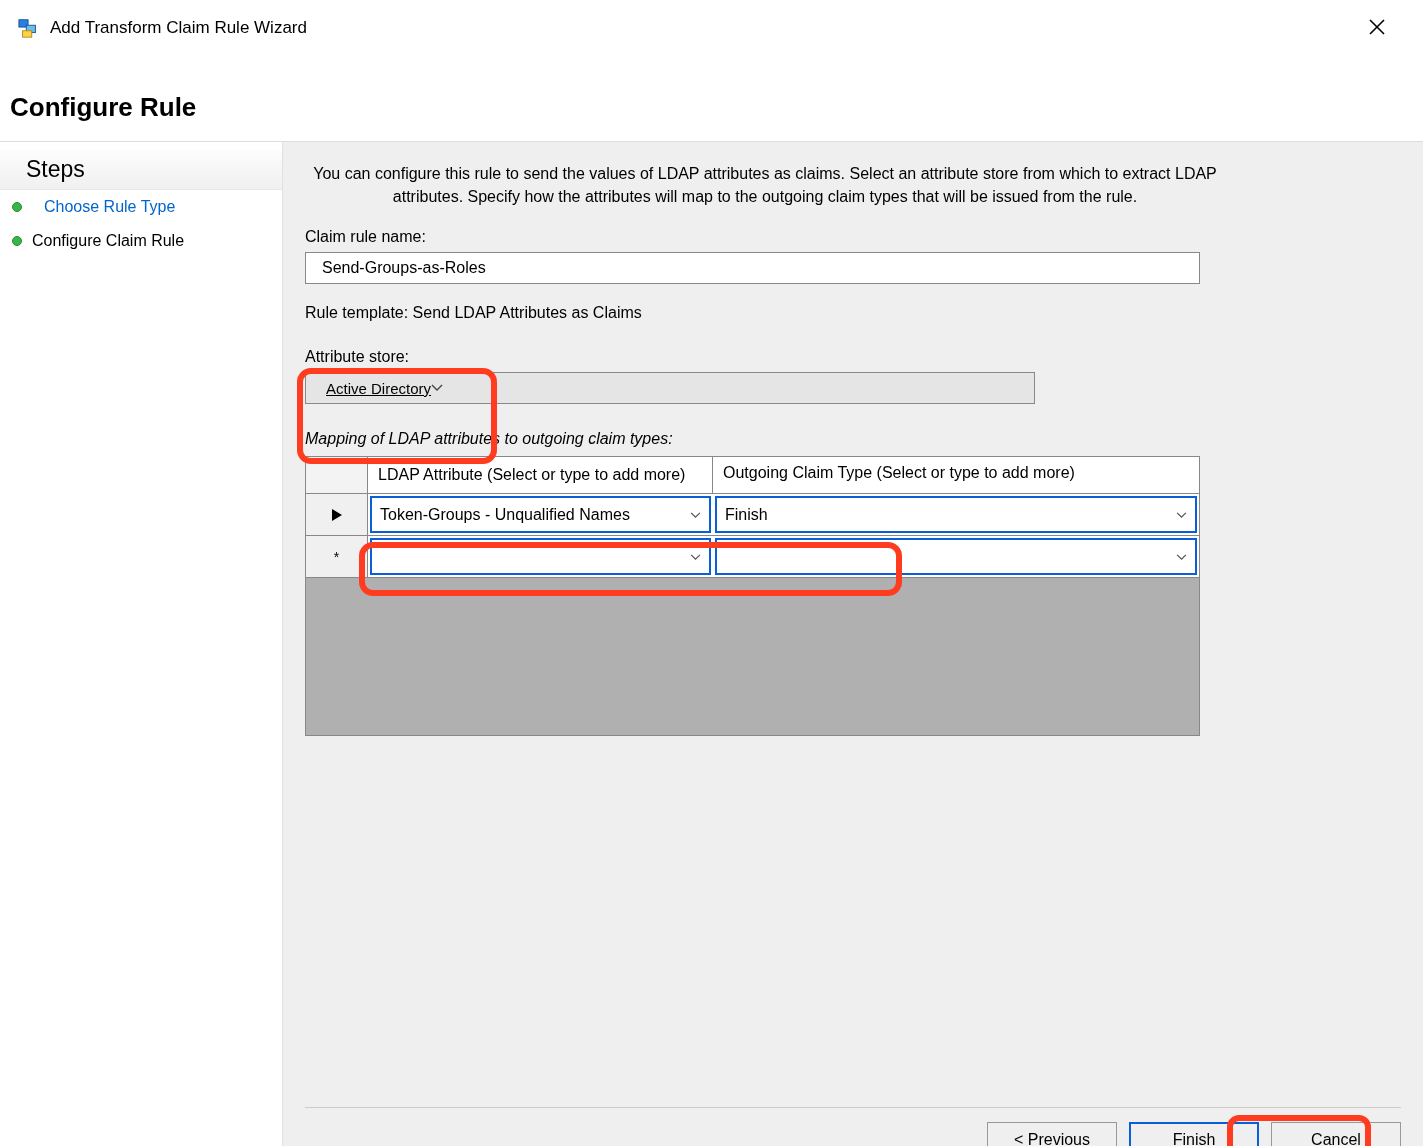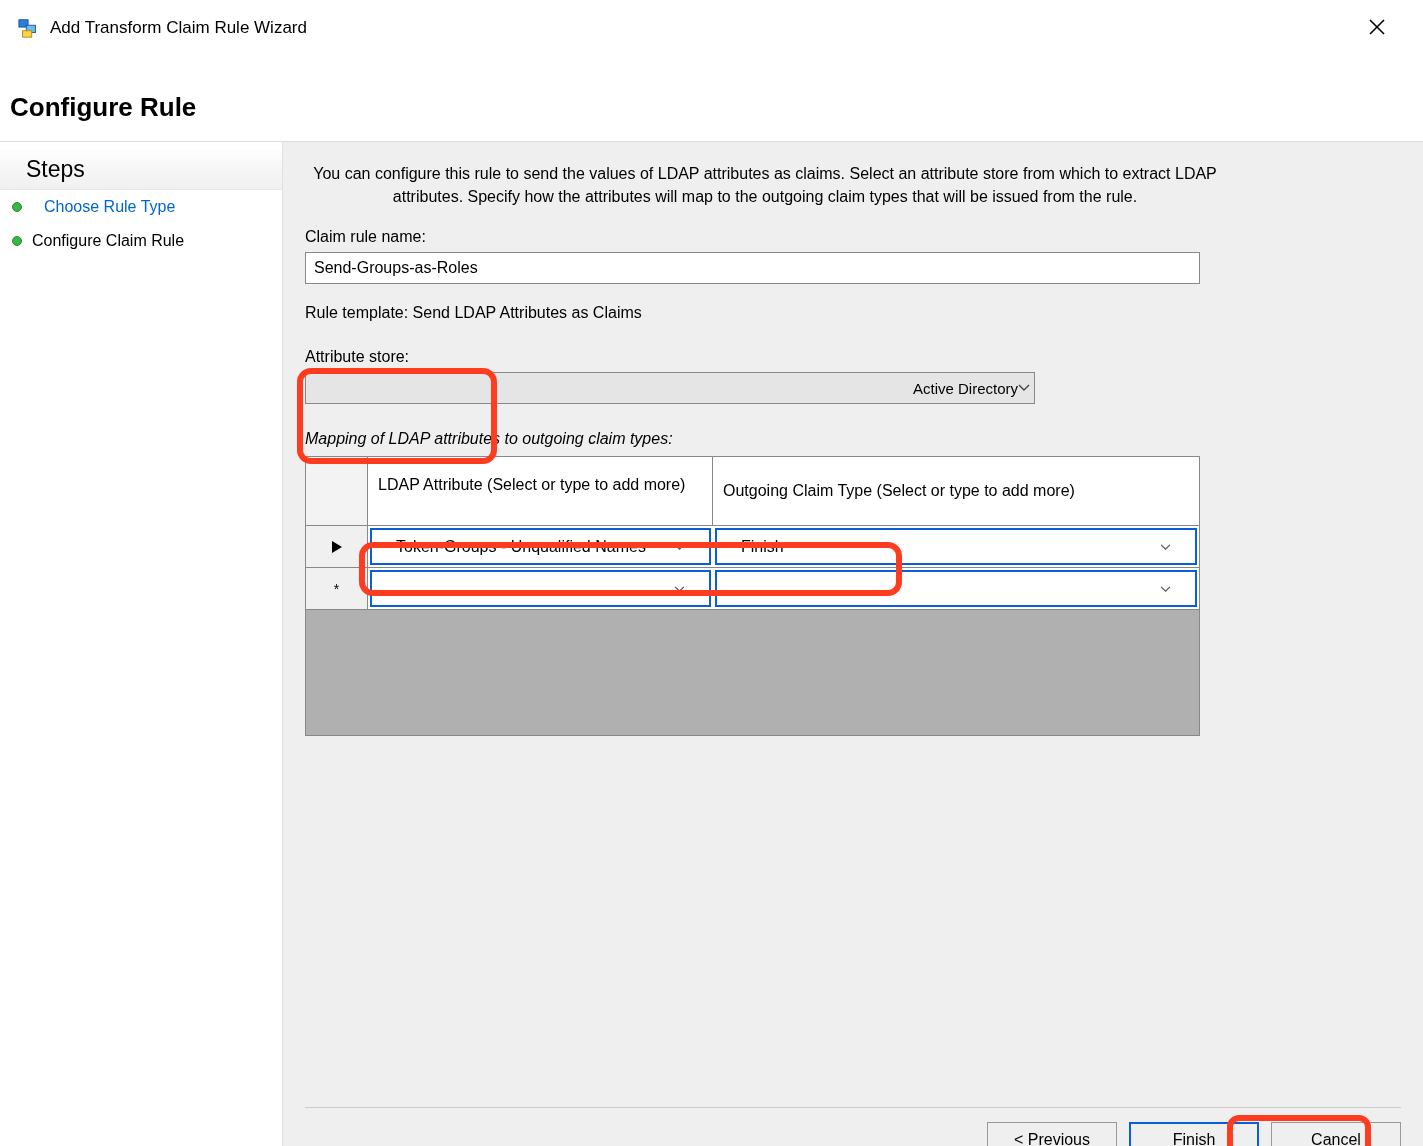--- a/index.html
+++ b/index.html
@@ -95,21 +95,21 @@
       text-align: center;
     }
     .form-label {
       font-size: 16px;
       margin-bottom: 6px;
       display: block;
     }
     .text-input {
       width: 895px;
       height: 32px;
-      padding: 4px 8px;
+      padding: 4px 16px;
       font-size: 16px;
       border: 1px solid #888;
       background: #fff;
       margin-bottom: 20px;
     }
     .rule-template {
       font-size: 16px;
       margin-bottom: 26px;
     }
     .highlight-box {
@@ -126,23 +126,24 @@
     .attr-store-section {
       margin-bottom: 26px;
     }
     .select-wrap {
       width: 730px;
       height: 32px;
       border: 1px solid #888;
       background: #e5e5e5;
       display: flex;
       align-items: center;
-      padding: 0 4px;
-      justify-content: flex-end;
-      cursor: pointer;
+      padding: 0 20px;
+      justify-content: flex-start;
+      cursor: pointer;
+      text-decoration: underline;
     }
     .select-wrap .chev {
       font-size: 12px;
       color: #444;
     }
     .mapping-label {
       font-size: 16px;
       margin-bottom: 8px;
       font-style: italic;
     }
@@ -159,27 +160,27 @@
       border-bottom: 1px solid #888;
     }
     .col-rowhead {
       width: 62px;
       border-right: 1px solid #888;
       background: #f3f3f3;
     }
     .col-ldap {
       width: 345px;
       border-right: 1px solid #888;
-      padding: 18px 10px;
+      padding: 8px 10px;
       font-size: 16px;
       line-height: 1.25;
     }
     .col-claim {
       flex: 1;
-      padding: 24px 10px;
+      padding: 6px 10px;
       font-size: 16px;
       line-height: 1.25;
     }
     .grid-row {
       display: flex;
       background: #fff;
       height: 42px;
       border-bottom: 1px solid #888;
     }
     .rowhead-cell {
@@ -190,21 +191,21 @@
       align-items: center;
       justify-content: center;
       font-size: 14px;
     }
     .combo-cell {
       border: 2px solid #0a5fd6;
       margin: 2px;
       display: flex;
       align-items: center;
       justify-content: space-between;
-      padding: 0 24px;
+      padding: 0 8px;
       background: #fff;
       font-size: 16px;
       cursor: pointer;
     }
     .combo-cell.ldap { width: 341px; }
     .combo-cell.claim { flex: 1; margin-right:2px; }
     .combo-chev { font-size: 11px; color: #555; }
     .hl-row {
       left: 76px; top: 400px;
       width: 543px; height: 54px;

